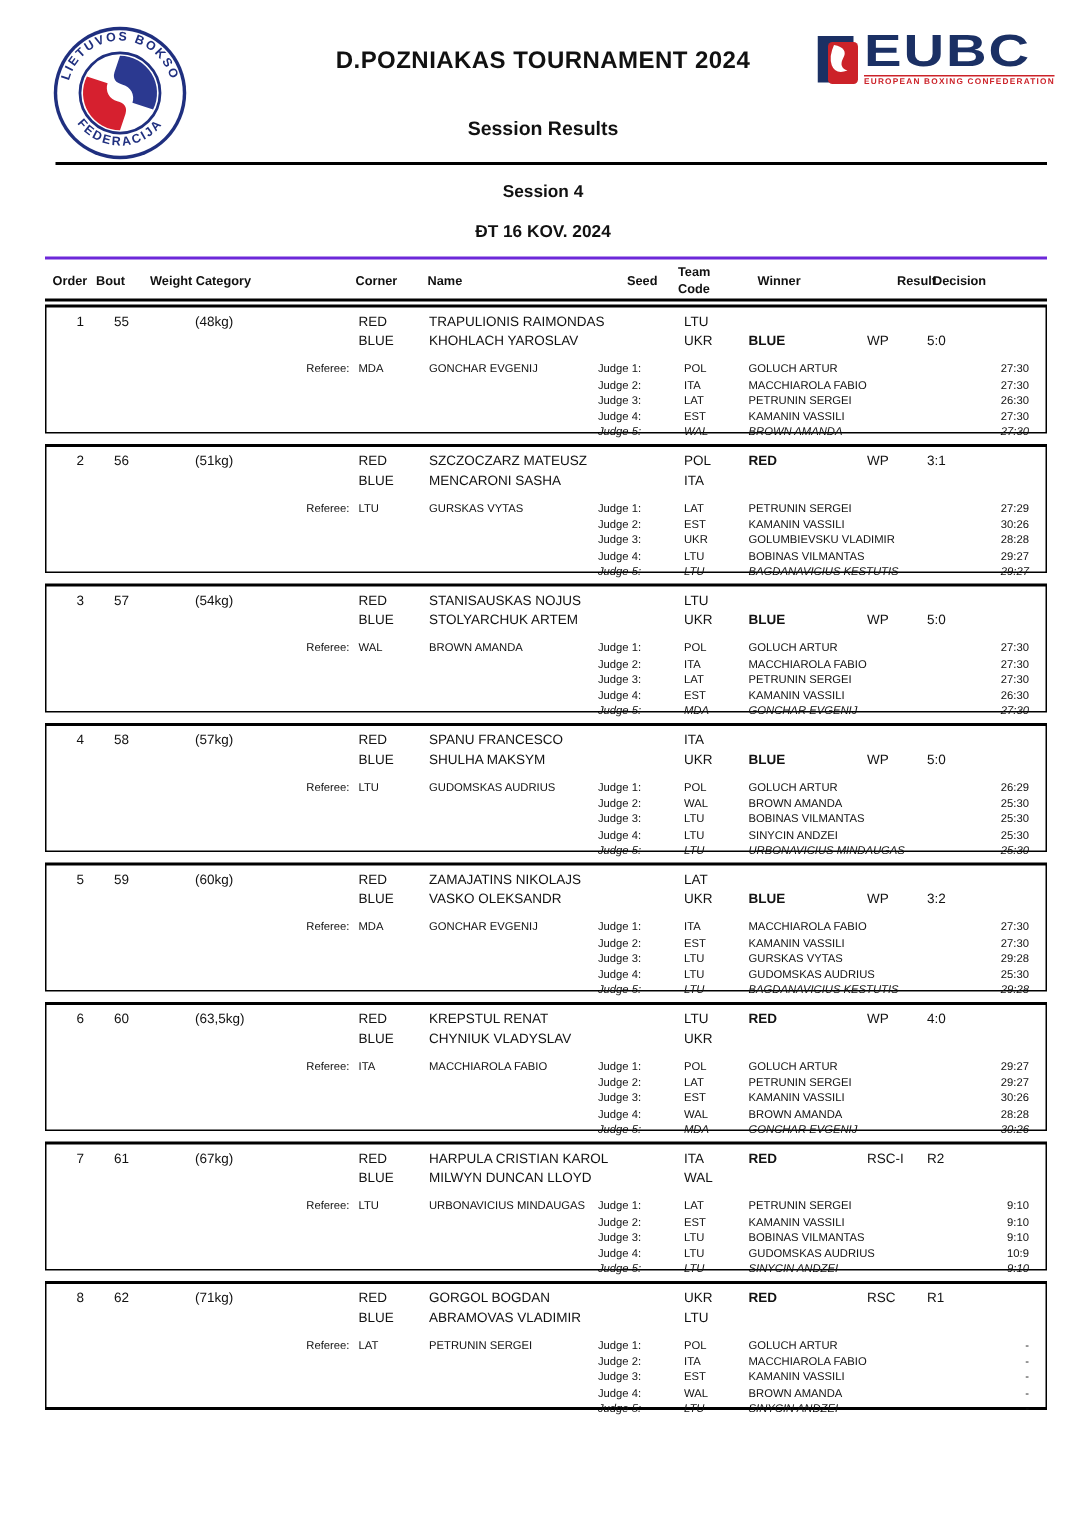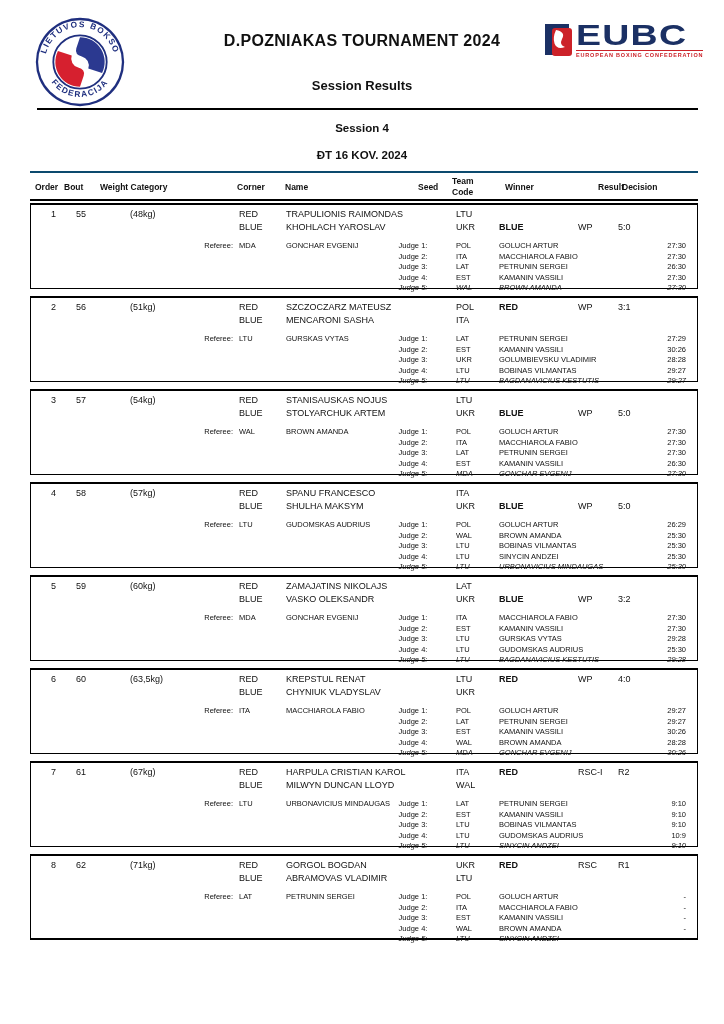--- a/index.html
+++ b/index.html
@@ -20,21 +20,21 @@
     letter-spacing:1px;transform:scaleX(1.25);transform-origin:left top;display:block;}
   .eubc-tag{font-size:5.5px;font-weight:bold;color:#cc2229;letter-spacing:.82px;
     border-top:1px solid #cc2229;padding-top:1px;margin-top:2px;display:block;white-space:nowrap;}
   .top-rule{position:absolute;left:37px;top:108px;width:661px;height:2px;background:#000;}
   .session-line{position:absolute;left:0;top:122px;width:100%;text-align:center;
     font-size:11.5px;font-weight:bold;}
   .date-line{position:absolute;left:0;top:149px;width:100%;text-align:center;
     font-size:11.5px;font-weight:bold;}
   
   .thead{position:absolute;left:30px;top:171px;width:668px;height:26px;
-    border-top:2px solid #0c4a6e;border-bottom:2px solid #000;font-size:8.5px;font-weight:bold;}
+    border-top:2px solid #6d28d9;border-bottom:2px solid #000;font-size:8.5px;font-weight:bold;}
   .thead span{position:absolute;white-space:nowrap;}
   .h-order{left:5px;top:9px;}   .h-bout{left:34px;top:9px;}
   .h-weight{left:70px;top:9px;} .h-corner{left:207px;top:9px;}
   .h-name{left:255px;top:9px;}  .h-seed{left:388px;top:9px;}
   .h-team1{left:422px;top:3px;} .h-team2{left:422px;top:14px;}
   .h-winner{left:475px;top:9px;}.h-result{left:549px;top:9px;padding-left:19px;}
   .h-decision{left:592px;top:9px;}
   .bout-list{position:absolute;left:30px;top:203px;width:668px;}
   .bout{position:relative;height:86px;border:1px solid #000;border-top-width:2px;
     margin-bottom:7px;box-sizing:border-box;}

